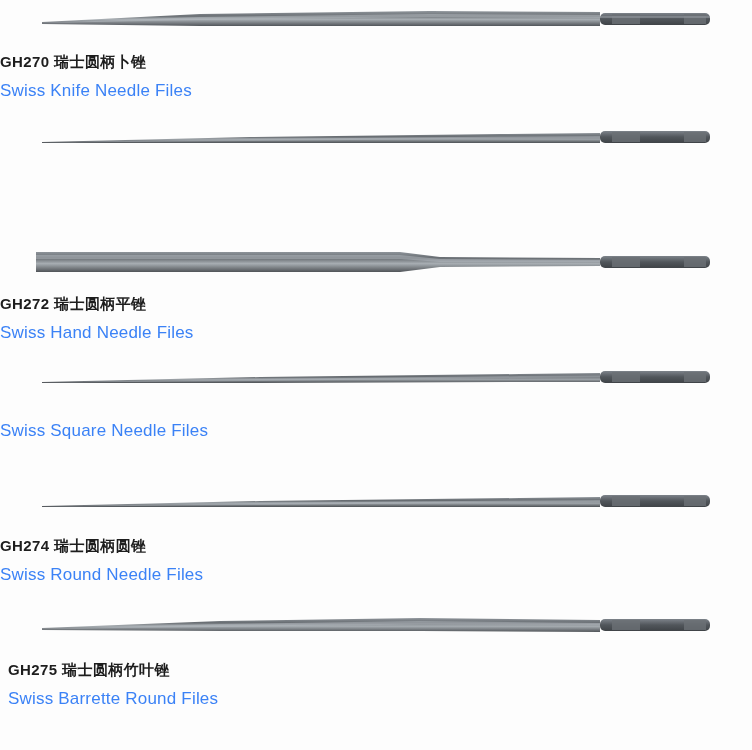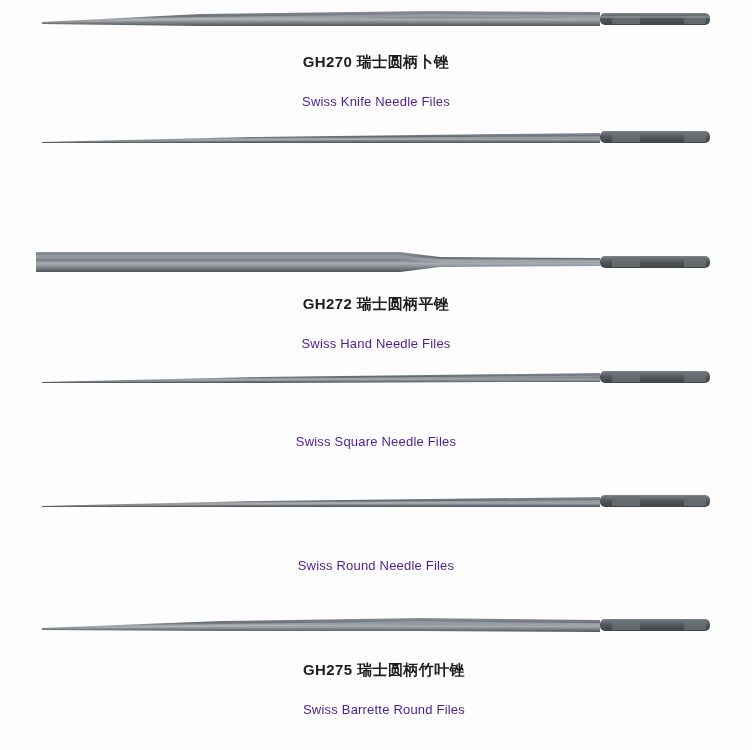--- a/index.html
+++ b/index.html
@@ -32,35 +32,35 @@
   .file-svg {
     display: block;
     position: absolute;
     left: 0;
     top: 0;
   }
   .caption {
     position: absolute;
     left: 0;
     width: 752px;
-    text-align: center;
+    text-align: left;
   }
   .caption-cn {
     font-size: 15px;
     font-weight: bold;
     color: #1d1d1d;
     letter-spacing: 0.4px;
     line-height: 20px;
   }
   .caption-en {
-    font-size: 13px;
-    color: #4c1d95;
+    font-size: 17px;
+    color: #3b82f6;
     letter-spacing: 0.2px;
     line-height: 22px;
-    margin-top: 19px;
+    margin-top: 8px;
   }
 </style>
 </head>
 <body>
 
 <div class="catalog">
 
   <div class="product-row" style="height:118px;">
     <div class="file-figure" style="height:48px;">
       <svg class="file-svg" width="752" height="48" viewBox="0 0 752 48">
@@ -173,20 +173,21 @@
           </linearGradient>
         </defs>
         <path d="M42 24 L260 19 L520 16 L600 15 L600 25 L520 25 L260 25 L42 25 Z" fill="url(#g5)"></path>
         <path d="M42 24.5 L260 21 L520 18.5 L600 18 L600 20 L520 20.5 L260 23 L42 24.5 Z" fill="#b3b9bf" opacity="0.5"></path>
         <rect x="600" y="13" width="110" height="12" rx="5" fill="url(#h1)"></rect>
         <rect x="612" y="14" width="28" height="10" fill="#6b7075" opacity="0.8"></rect>
         <rect x="684" y="14" width="22" height="10" fill="#6b7075" opacity="0.8"></rect>
       </svg>
     </div>
     <div class="caption" style="top:54px;">
+      <div class="caption-cn">GH274 瑞士圆柄圆锉</div>
       <div class="caption-en">Swiss Round Needle Files</div>
     </div>
   </div>
 
   <div class="product-row" style="height:124px;">
     <div class="file-figure" style="height:48px;">
       <svg class="file-svg" width="752" height="48" viewBox="0 0 752 48">
         <defs>
           <linearGradient id="g6" x1="0" y1="0" x2="0" y2="1">
             <stop offset="0%" stop-color="#8f959b"></stop>

